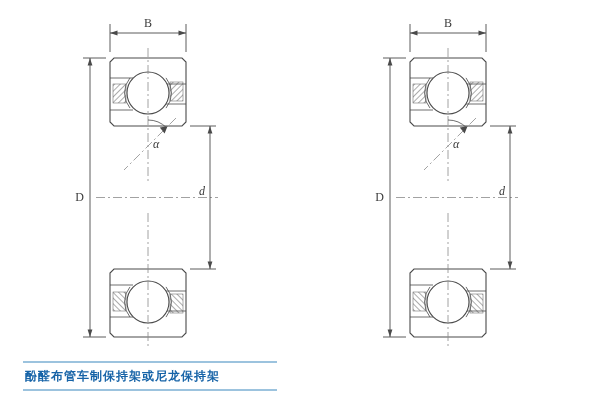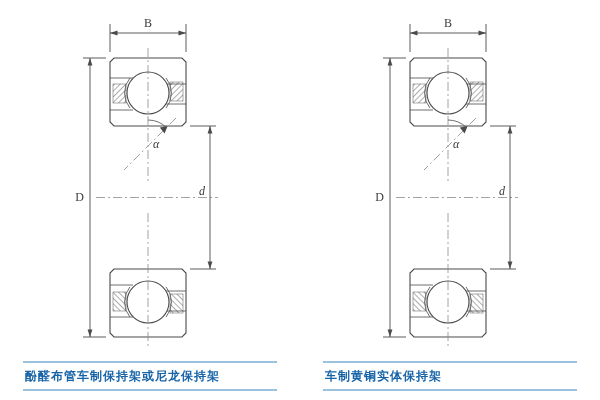--- a/index.html
+++ b/index.html
@@ -68,16 +68,15 @@
   </div>
 
   <div class="panel">
     <svg class="drawing" viewBox="0 0 300 355">
       <use href="#bearing"></use>
       <text class="dim" x="148" y="27" text-anchor="middle">B</text>
       <text class="dim" x="84" y="201" text-anchor="end">D</text>
       <text class="dim dim-italic" x="205" y="195" text-anchor="end">d</text>
       <text class="dim dim-italic" x="153" y="148">α</text>
     </svg>
-    <div class="caption">车制黄铜实体保持架</div>
   </div>
 
 </div>
 
 </body></html>

